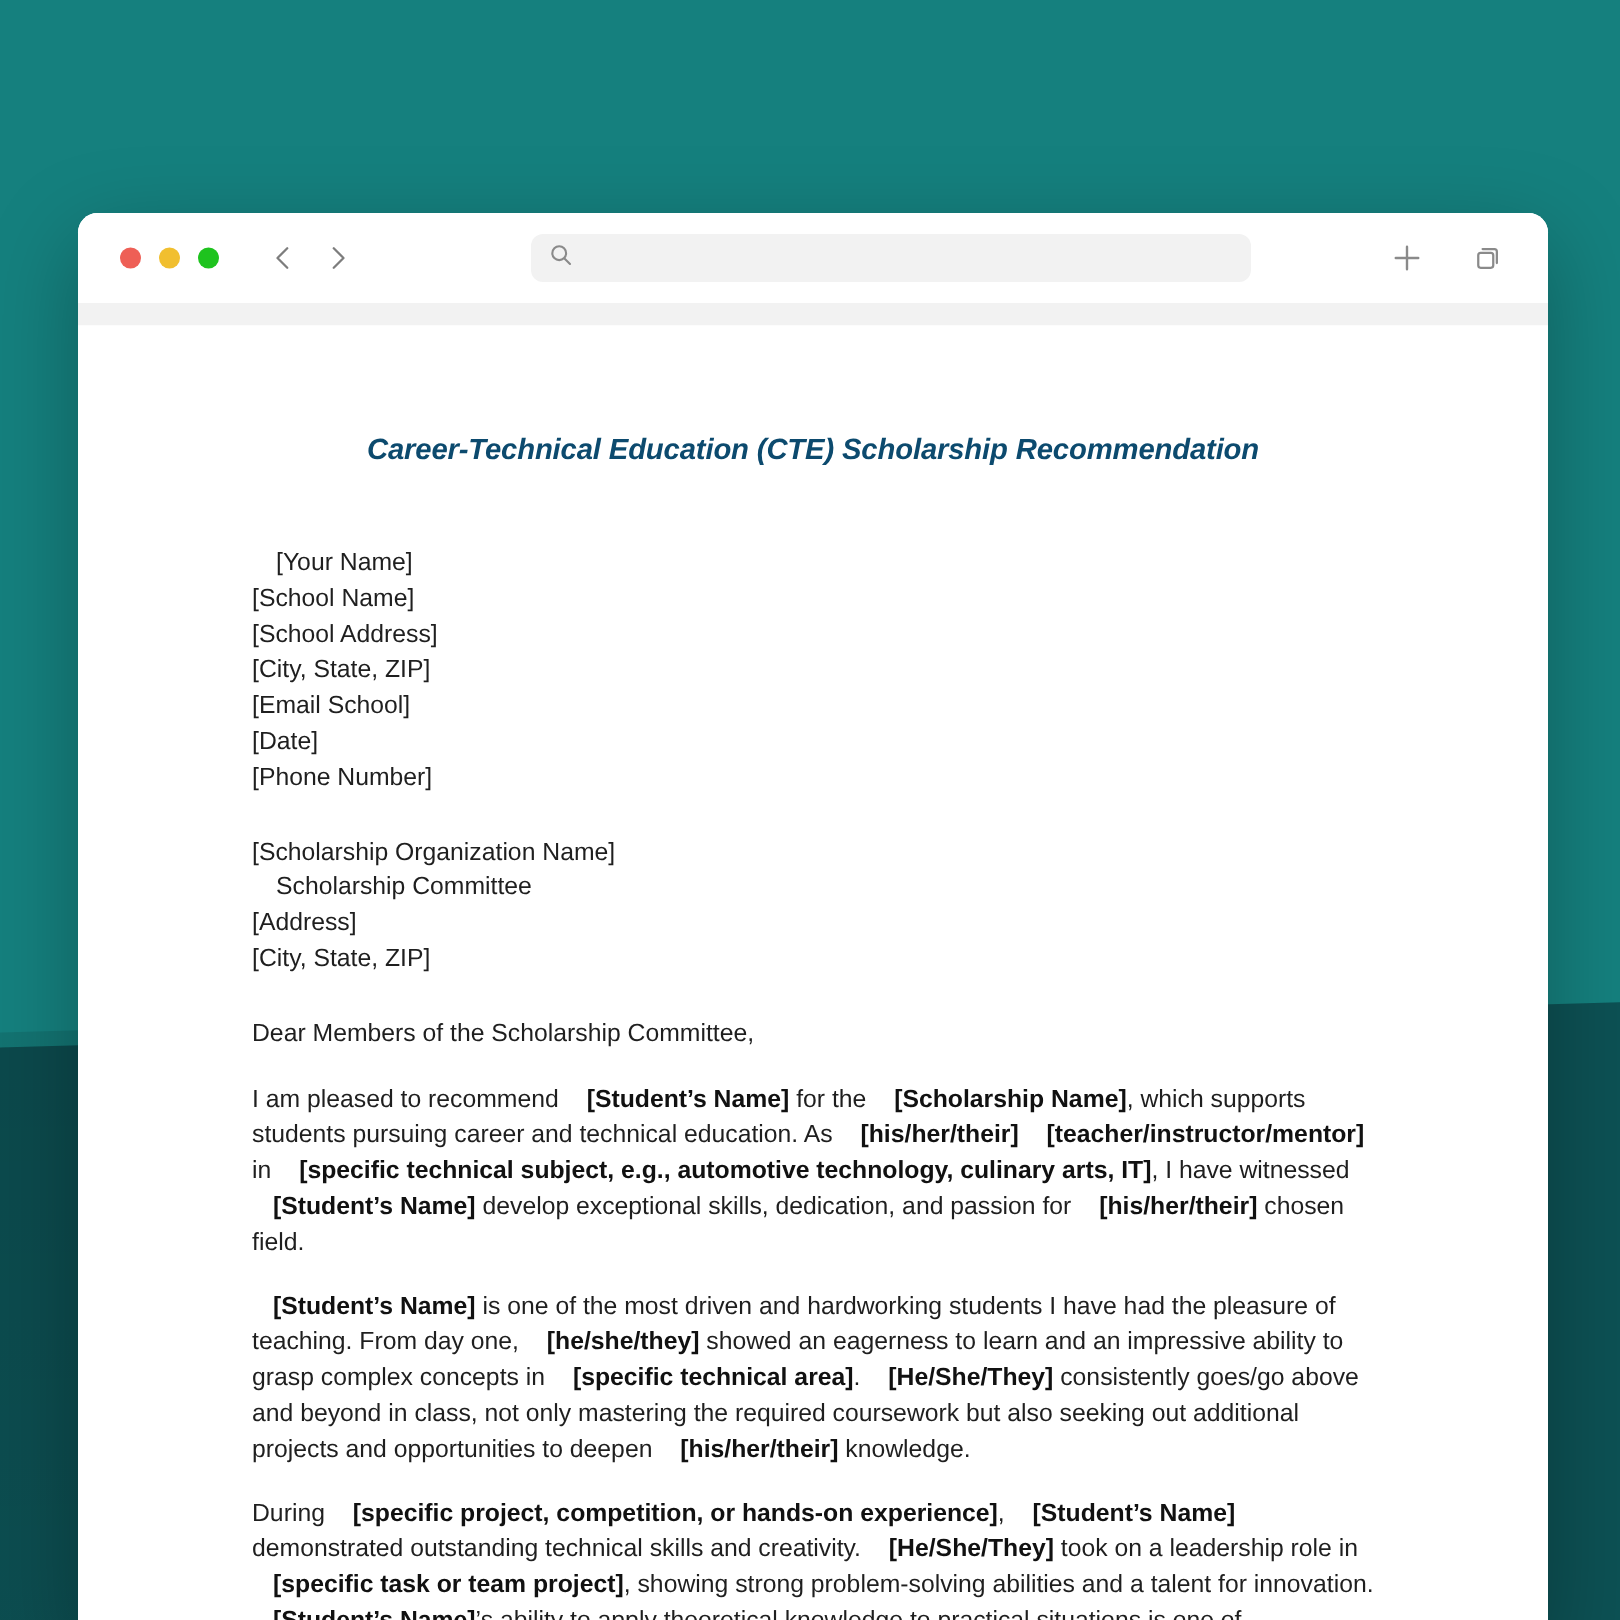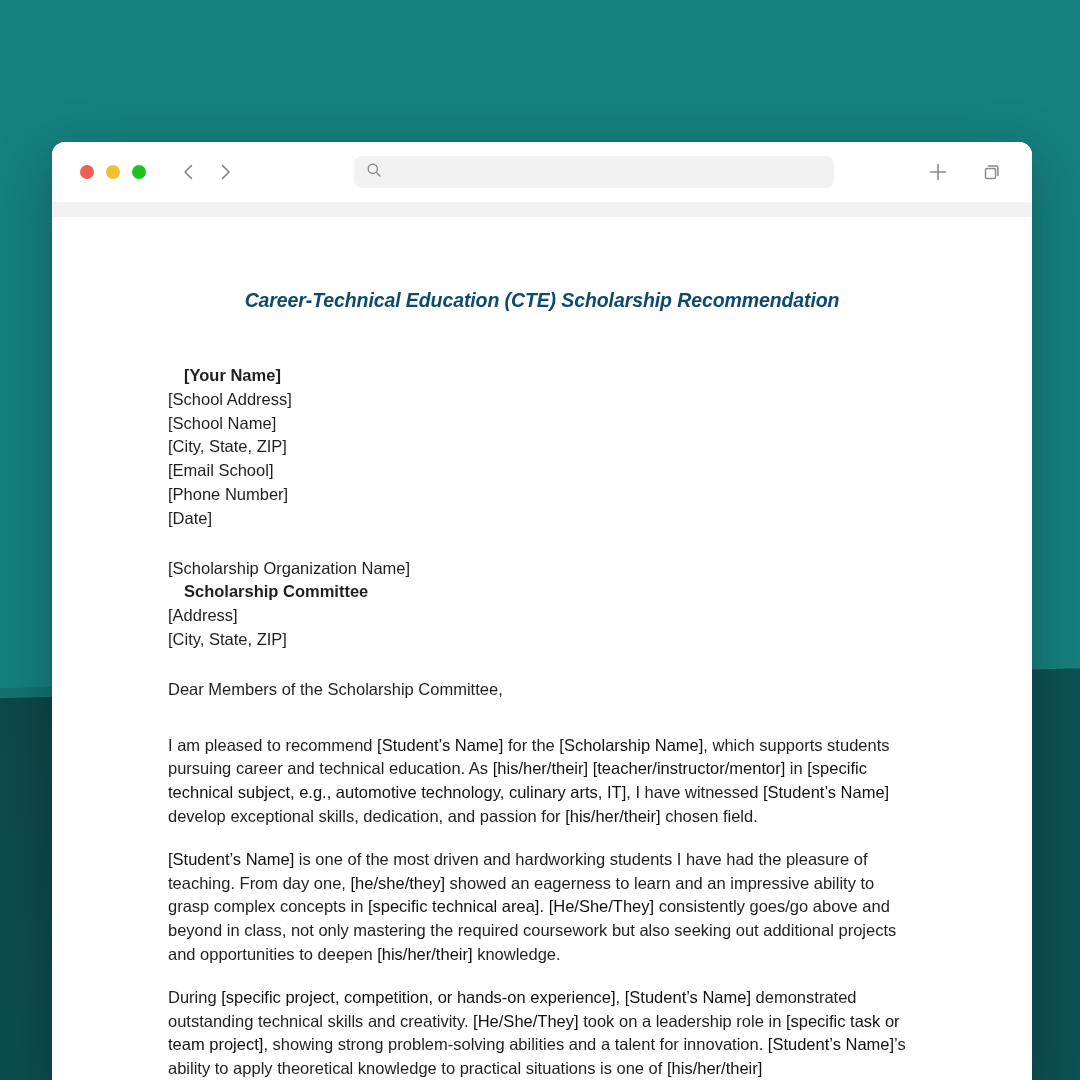--- a/index.html
+++ b/index.html
@@ -108,37 +108,37 @@
     letter-spacing:-0.1px;
     margin-bottom:52px;
   }
 
   .address-block { margin-bottom:26px; }
   .address-line {
     font-size:16.5px;
     line-height:23.8px;
     color:#1f1f1f;
   }
-  .address-line.bold { font-weight:bold;padding-left:16px; }
+  .address-line.bold { font-weight:normal;padding-left:16px; }
 
   #salutation {
     font-size:16.5px;
     line-height:23.8px;
     color:#1f1f1f;
-    margin-bottom:32px;
+    margin-bottom:20px;
   }
 
   .body-paragraph {
     font-size:16.5px;
     line-height:23.8px;
     color:#1f1f1f;
     margin-bottom:19px;
     text-align:left;
   }
-  .body-paragraph b { font-weight:normal; color:#111; }
+  .body-paragraph b { font-weight:bold; color:#111;margin-left:14px; }
 </style>
 </head>
 <body>
 
 <div id="desktop-background">
   <div id="background-band-dark"></div>
   <div id="background-band-shade"></div>
 </div>
 
 <div id="browser-window">
@@ -191,26 +191,26 @@
   </div>
 
   <div id="bookmarks-strip"></div>
 
   <div id="document-page">
 
     <div id="document-title">Career-Technical Education (CTE) Scholarship Recommendation</div>
 
     <div id="sender-block" class="address-block">
         <div class="address-line bold">[Your Name]</div>
+        <div class="address-line">[School Name]</div>
         <div class="address-line">[School Address]</div>
-        <div class="address-line">[School Name]</div>
         <div class="address-line">[City, State, ZIP]</div>
         <div class="address-line">[Email School]</div>
+        <div class="address-line">[Date]</div>
         <div class="address-line">[Phone Number]</div>
-        <div class="address-line">[Date]</div>
       </div>
 
     <div id="recipient-block" class="address-block">
         <div class="address-line">[Scholarship Organization Name]</div>
         <div class="address-line bold">Scholarship Committee</div>
         <div class="address-line">[Address]</div>
         <div class="address-line">[City, State, ZIP]</div>
       </div>
 
     <div id="salutation">Dear Members of the Scholarship Committee,</div>

